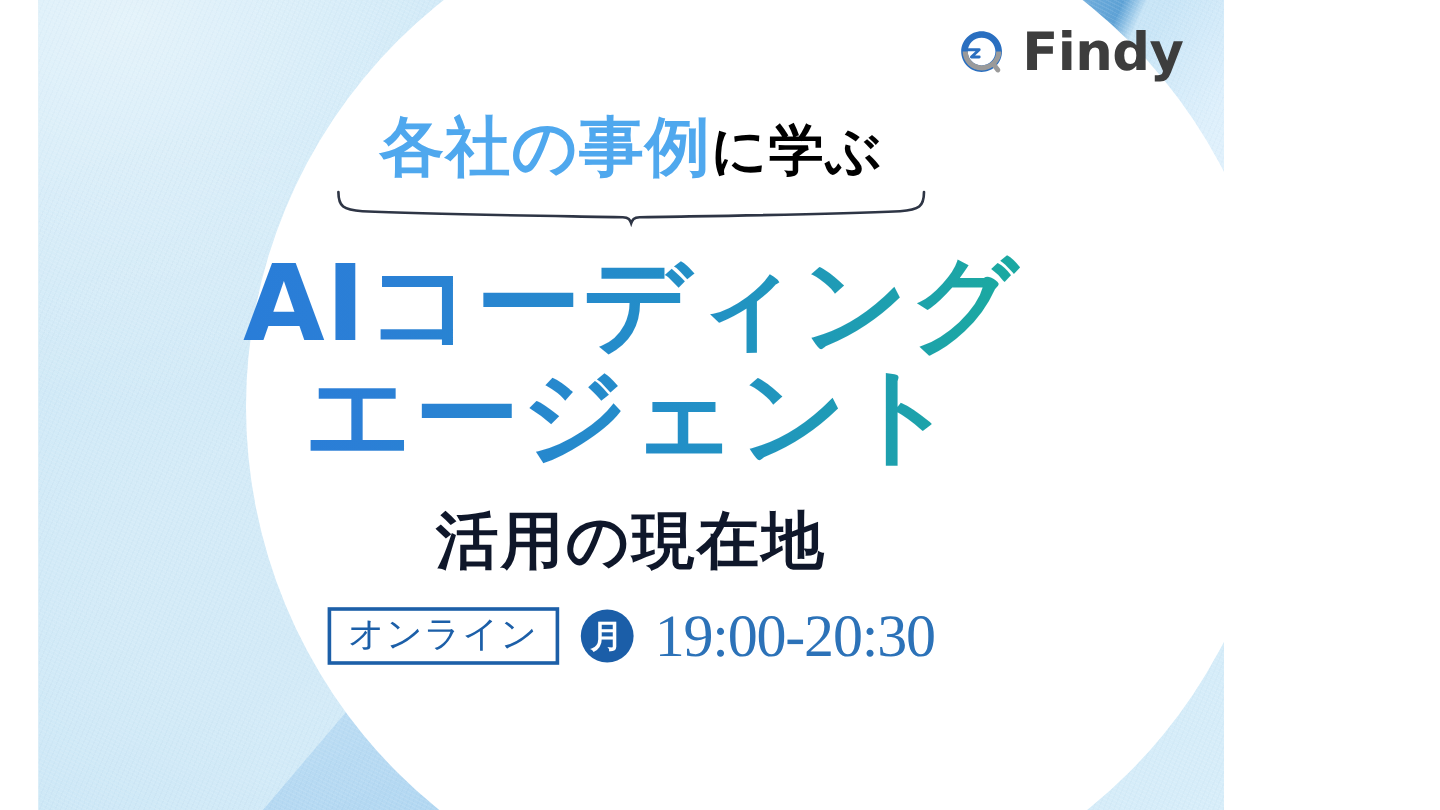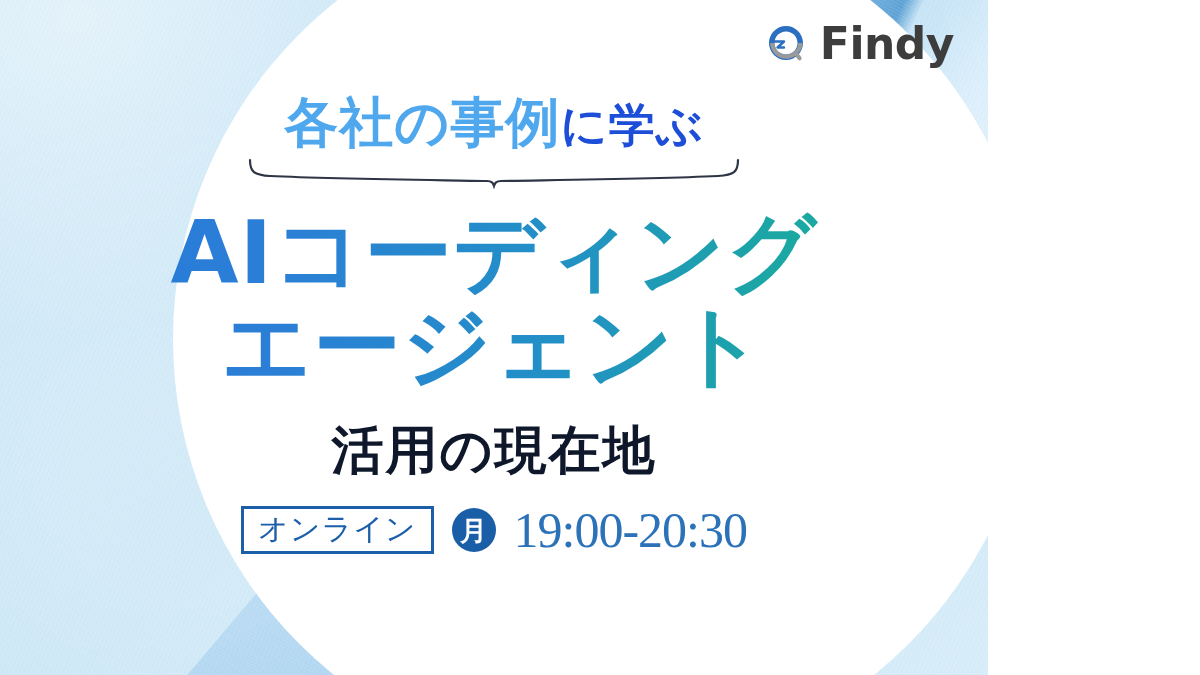--- a/index.html
+++ b/index.html
@@ -8,20 +8,21 @@
     background: #ffffff;
   }
 
   #banner {
     position: relative;
     width: 988px;
     height: 675px;
     overflow: hidden;
     font-family: "Liberation Sans", "DejaVu Sans", sans-serif;
     background: #cfe8f6;
+    margin-left: 32px;
   }
 
   
   .bg-base {
     position: absolute;
     inset: 0;
     background: linear-gradient(135deg, #cfe9f7 0%, #c9e6f6 45%, #d7edf9 100%);
   }
 
   
@@ -127,21 +128,21 @@
   }
   .kicker {
     font-size: 54px;
     font-weight: 700;
     line-height: 1;
     letter-spacing: 1px;
     white-space: nowrap;
     font-family: "DejaVu Sans", "Liberation Sans", sans-serif;
   }
   .kicker .hl { color: #4FA8EE; text-align: center; }
-  .kicker .dk { color: #1d4ed8; font-size: 46px; }
+  .kicker .dk { color: #000000; font-size: 46px; }
 
   .brace {
     display: block;
     margin: 6px auto 0;
   }
 
   
   .title-wrap {
     position: absolute;
     top: 206px;

